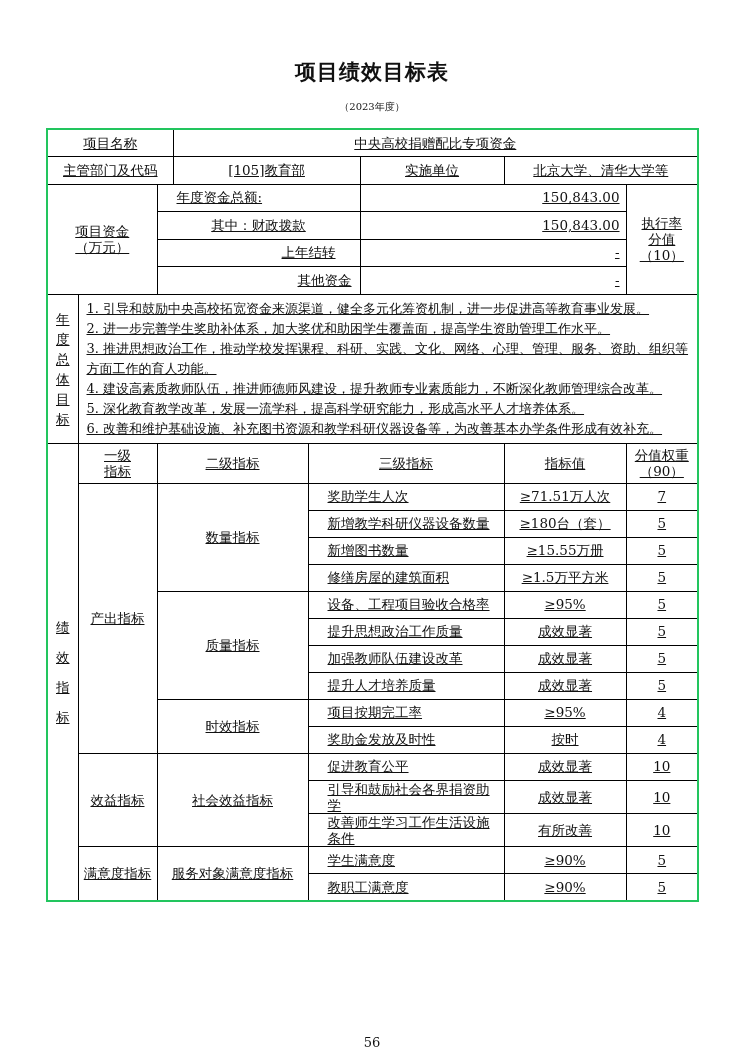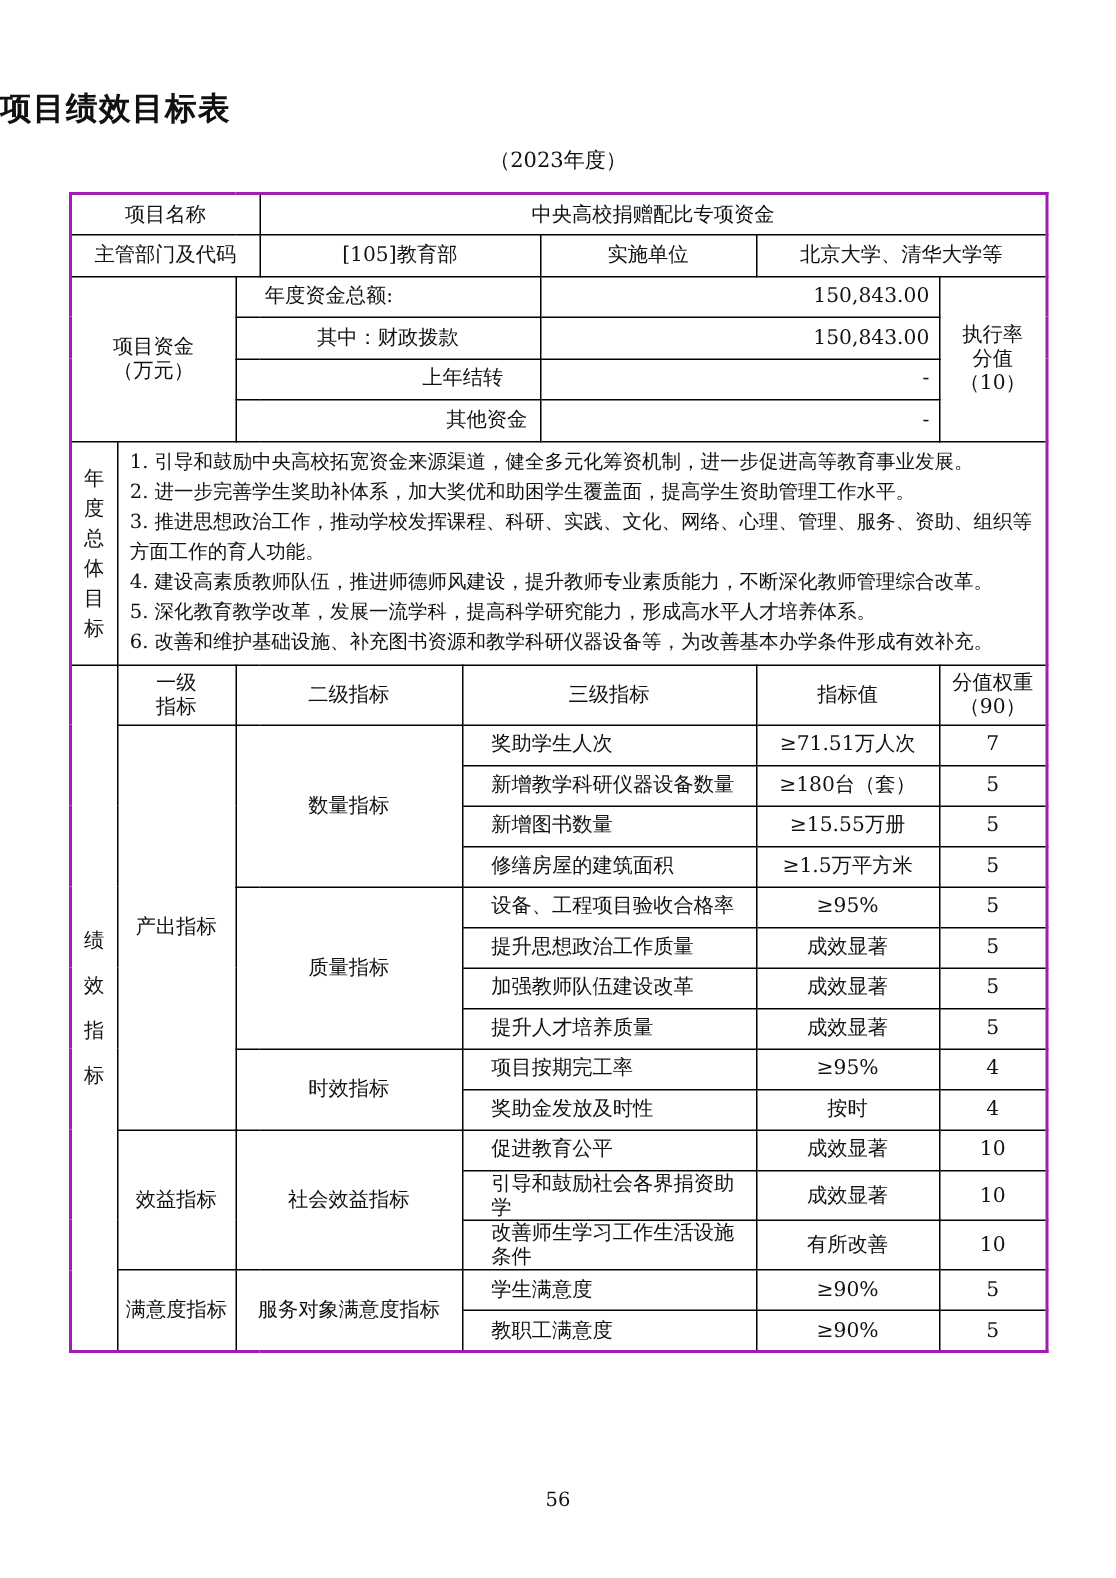--- a/index.html
+++ b/index.html
@@ -2,37 +2,37 @@
 <html><head>
 <meta charset="utf-8">
 <style>
   html,body{margin:0;padding:0;}
   body{
     width:744px;height:1052px;background:#ffffff;position:relative;
     font-family:"DejaVu Serif","Liberation Serif",serif;
     color:#111;
   }
   .title{
-    margin:58px 0 0 0;text-align:left;
+    margin:58px 0 0 0;text-align:center;
     font-family:"DejaVu Sans","Liberation Sans",sans-serif;
     font-size:21px;font-weight:bold;letter-spacing:1px;line-height:28px;
   }
   .subtitle{
-    margin-top:12px;text-align:center;font-size:14px;line-height:18px;
+    margin-top:12px;text-align:center;font-size:10px;line-height:18px;
   }
   .tablezone{margin:12px 0 0 46px;}
   table{
     border-collapse:collapse;table-layout:fixed;width:652px;
     font-size:13.5px;
   }
   td{
     border:1px solid #000;padding:0 4px;line-height:1.2;
     vertical-align:middle;overflow:hidden;
   }
-  table{border:2px solid #a21caf;}
+  table{border:2px solid #22c55e;text-decoration:underline;}
   .c{text-align:center;}
   .lft{text-align:left;padding-left:19px;}
   .rgt{text-align:right;padding-right:6px;}
   .pr24{padding-right:24px;}
   .pr8{padding-right:8px;}
   .pre{white-space:pre-line;}
   .goals{
     text-align:left;vertical-align:middle;padding:4px 4px 4px 8px;
     font-size:13px;line-height:20px;
   }
@@ -41,21 +41,21 @@
     line-height:20px;
   }
   .vtext.v2{line-height:30px;}
   tr.rh{height:27px;}
   tr.rh8{height:28px;}
   tr.rgoals{height:142px;padding-left:14px;}
   tr.rhead{height:40px;}
   tr.rh2{height:32px;line-height:1.15;}
   .hdr{text-align:center;}
   .pageno{
-    position:absolute;top:993px;left:0;width:744px;text-align:center;
+    position:absolute;top:1035px;left:0;width:744px;text-align:center;
     font-size:13px;
   }
 </style>
 </head>
 <body>
 
 <div class="title">项目绩效目标表</div>
 <div class="subtitle">（2023年度）</div>
 
 <div class="tablezone">

